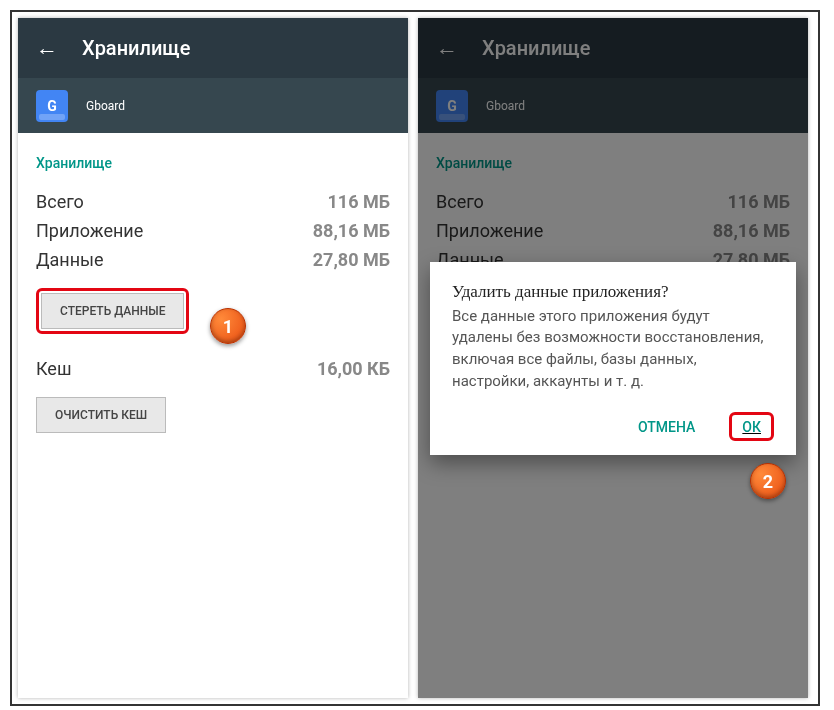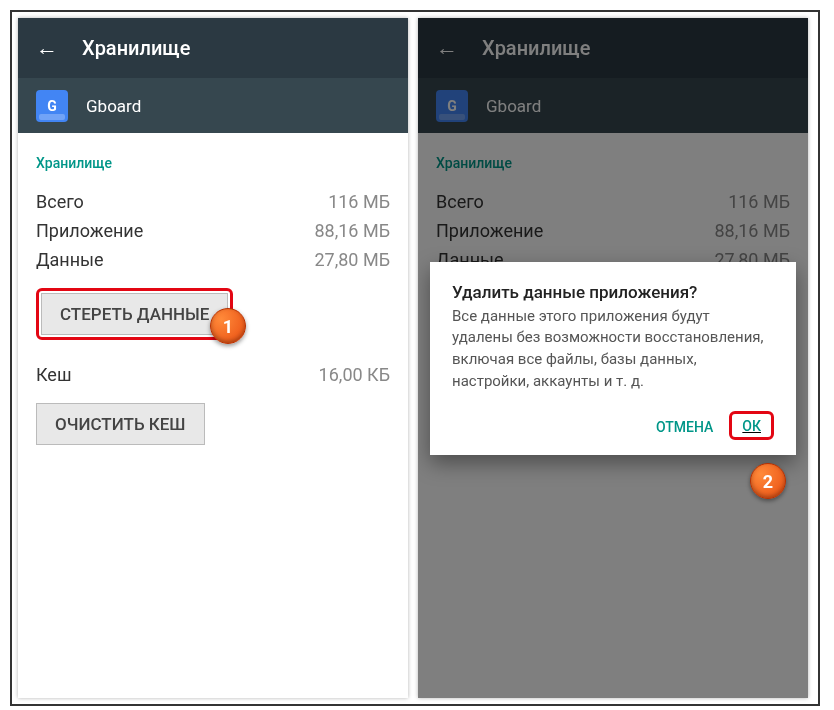--- a/index.html
+++ b/index.html
@@ -5,37 +5,37 @@
   * { margin: 0; padding: 0; box-sizing: border-box; font-family: Roboto, Arial, sans-serif; }
   body { background: #fff; padding: 10px; }
   .container { display: flex; gap: 10px; border: 2px solid #333; padding: 6px; width: 810px; }
   .phone { width: 390px; height: 680px; background: #fff; position: relative; box-shadow: 0 0 4px rgba(0,0,0,0.3); overflow: hidden; }
   .header { background: #2b3942; height: 60px; display: flex; align-items: center; padding: 0 18px; gap: 24px; }
   .back-arrow { color: #fff; font-size: 22px; }
   .header-title { color: #fff; font-size: 20px; font-weight: 500; }
   .app-row { background: #36474f; height: 55px; display: flex; align-items: center; padding: 0 18px; gap: 18px; }
   .app-icon { width: 32px; height: 32px; background: #4285f4; border-radius: 4px; display: flex; align-items: center; justify-content: center; color: #fff; font-weight: bold; font-size: 14px; position: relative; }
   .app-icon::after { content: ""; position: absolute; bottom: 2px; left: 3px; right: 3px; height: 6px; background: rgba(255,255,255,0.25); border-radius: 2px; }
-  .app-name { color: #fff; font-size: 17px; }
+  .app-name { color: #fff; font-size: 12px; }
   .content { padding: 16px 18px; }
   .section-title { color: #009688; font-size: 14px; font-weight: 500; margin-bottom: 16px; margin-top: 6px; }
   .stat-row { display: flex; justify-content: space-between; padding: 4px 0; font-size: 18px; }
   .stat-label { color: #333; }
-  .stat-value { color: #888; }
-  .btn { display: inline-block; border: 1px solid #bbb; background: #e8e8e8; padding: 10px 18px; font-size: 17px; font-weight: 500; color: #444; margin-top: 14px; margin-bottom: 10px; text-transform: uppercase; }
+  .stat-value { color: #888; font-weight: bold; }
+  .btn { display: inline-block; border: 1px solid #bbb; background: #e8e8e8; padding: 10px 18px; font-size: 12px; font-weight: 500; color: #444; margin-top: 14px; margin-bottom: 10px; text-transform: uppercase; }
   .btn-highlight { border: 3px solid #e30613; border-radius: 6px; padding: 2px; margin-top: 14px; margin-bottom: 2px; display: inline-block; }
   .btn-highlight .btn { margin: 0; }
   .cache-row { margin-top: 18px; align-items: flex-end; }
   .badge { position: absolute; width: 36px; height: 36px; border-radius: 50%; background: radial-gradient(circle at 30% 30%, #ff8a3a, #e84c10); color: #fff; font-weight: bold; font-size: 18px; display: flex; align-items: center; justify-content: center; box-shadow: 0 2px 4px rgba(0,0,0,0.4), inset 0 -2px 4px rgba(0,0,0,0.3); border: 1px solid #b83000; }
   .badge-1 { top: 290px; left: 192px; }
   .overlay { position: absolute; inset: 0; background: rgba(0,0,0,0.5); display: flex; align-items: center; justify-content: center; padding: 0 12px; }
   .dialog { background: #fff; width: 100%; padding: 20px 22px 12px 22px; box-shadow: 0 8px 20px rgba(0,0,0,0.4); }
-  .dialog-title { font-size: 17px; font-weight: 500; color: #222; margin-bottom: 4px; }
+  .dialog-title { font-size: 17px; font-weight: 500; color: #222; margin-bottom: 4px; font-family: Liberation Serif, serif; }
   .dialog-text { font-size: 15px; color: #555; line-height: 1.45; margin-bottom: 18px; }
-  .dialog-actions { display: flex; justify-content: flex-end; align-items: flex-start; gap: 10px; }
+  .dialog-actions { display: flex; justify-content: flex-end; align-items: center; gap: 28px; }
   .dialog-btn { color: #009688; font-weight: 500; font-size: 14px; padding: 8px 6px; text-transform: uppercase; }
   .ok-highlight { border: 3px solid #e30613; border-radius: 6px; padding: 2px 4px; text-decoration: underline; }
   .badge-2 { position: absolute; top: 445px; left: 332px; }
 </style>
 </head>
 <body>
 
 <div class="container">
 
   <div class="phone">

